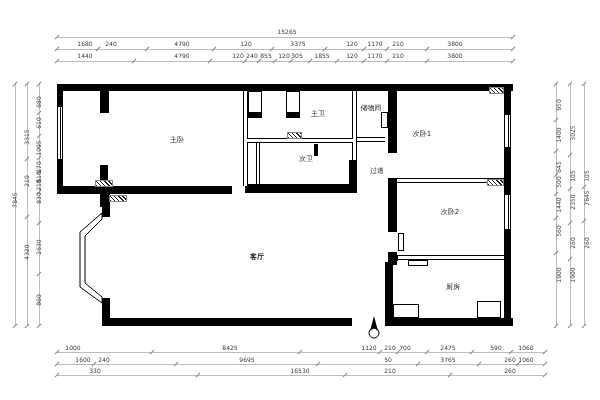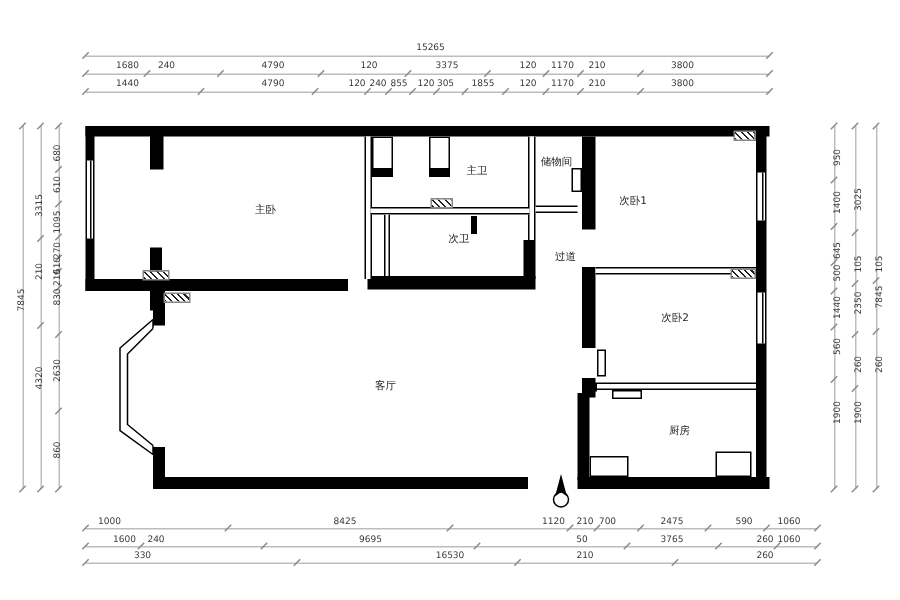--- a/index.html
+++ b/index.html
@@ -101,21 +101,21 @@
     </g>
   </svg>
 
 <span class="room" style="left: 177px; top: 140px;">主卧</span>
     <span class="room" style="left: 318px; top: 114px;">主卫</span>
     <span class="room" style="left: 306px; top: 159px;">次卫</span>
     <span class="room" style="left: 371px; top: 108px;">储物间</span>
     <span class="room" style="left: 422px; top: 134px;">次卧1</span>
     <span class="room" style="left: 377px; top: 171px;">过道</span>
     <span class="room" style="left: 450px; top: 212px; text-align: right;">次卧2</span>
-    <span class="room" style="left: 257px; top: 257px;">客厅</span>
+    <span class="room" style="left: 257px; top: 257px; font-weight: bold;">客厅</span>
     <span class="room" style="left: 453px; top: 287px; font-family: Liberation Serif, serif;">厨房</span>
     <div class="dimline h" style="left: 57px; top: 37px; width: 456px;"></div>
     <div class="tick" style="left: 57px; top: 37px;"></div>
     <div class="tick" style="left: 513px; top: 37px;"></div>
     <span class="dim" style="left: 287px; top: 32px;">15265</span>
     <div class="dimline h" style="left: 57px; top: 49px; width: 456px;"></div>
     <div class="tick" style="left: 57px; top: 49px;"></div>
     <div class="tick" style="left: 513px; top: 49px;"></div>
     <div class="tick" style="left: 98px; top: 49px;"></div>
     <div class="tick" style="left: 146.5px; top: 49px;"></div>

